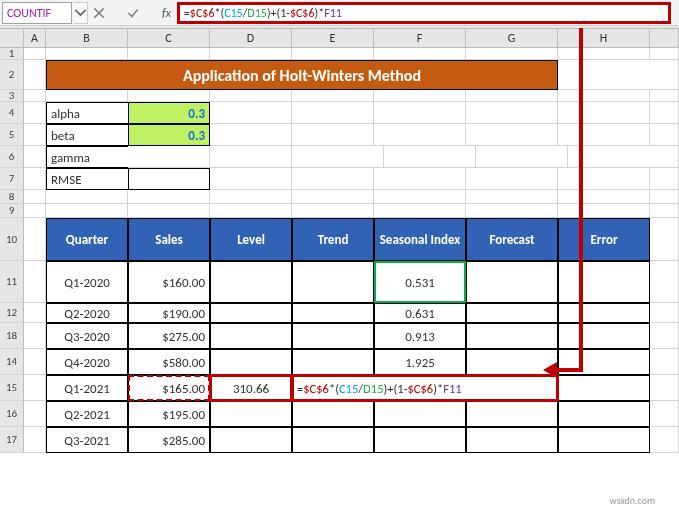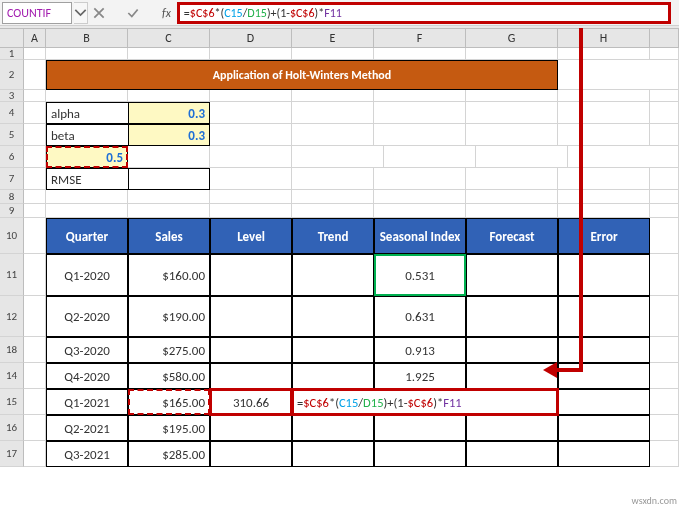--- a/index.html
+++ b/index.html
@@ -22,40 +22,40 @@
   .formula-bar .tok-f11 { color:#7030a0; }
 
   .divider-row { height: 2px; background:#e8e8e8; }
 
   
   .grid { position: relative; }
   .col-headers { display:flex; height:20px; background:#e6e6e6; border-bottom:1px solid #bdbdbd; border-top:1px solid #bdbdbd; }
   .corner { width:24px; border-right:1px solid #bdbdbd; background:#e6e6e6; }
   .col-h { border-right:1px solid #bdbdbd; text-align:center; font-size:12px; color:#333; display:flex; align-items:center; justify-content:center; }
   .row { display:flex; height:22px; }
-  .row.tall { height:36px; }
+  .row.tall { height:43px; }
   .row-h { width:24px; border-right:1px solid #bdbdbd; border-bottom:1px solid #d4d4d4; background:#e6e6e6; display:flex; align-items:center; justify-content:center; font-size:11px; color:#444; }
   .cell { border-right:1px solid #d4d4d4; border-bottom:1px solid #d4d4d4; display:flex; align-items:center; padding:0 4px; overflow:hidden; white-space:nowrap; font-size:13px; }
 
   
   .c-A { width:22px; }
   .c-B { width:82px; }
   .c-C { width:82px; }
   .c-D { width:82px; }
   .c-E { width:82px; }
   .c-F { width:92px; }
   .c-G { width:92px; }
   .c-H { width:92px; }
   .c-rest { flex:1; }
 
   
-  .title-cell { background:#c55a11; color:#fff; font-size:12px; font-weight:bold; justify-content:center; border:1px solid #000; }
+  .title-cell { background:#c55a11; color:#fff; font-size:16px; font-weight:bold; justify-content:center; border:1px solid #000; }
 
   .param-label { background:#fff; border:1px solid #000 !important; border-right:none !important; justify-content:flex-start; font-size:13px; }
-  .param-val   { background:#fef9c3; border:1px solid #000 !important; color:#1f6fd6; font-weight:bold; justify-content:flex-end; font-size:13px; }
+  .param-val   { background:#bef264; border:1px solid #000 !important; color:#1f6fd6; font-weight:bold; justify-content:flex-end; font-size:13px; }
   .cell.blank-border { border:1px solid #000 !important; }
 
   .hdr-cell { background:#3162b6; color:#fff; font-weight:bold; justify-content:center; border:1px solid #000 !important; }
 
   .data-border { border:1px solid #000 !important; }
 
   .txt-r { justify-content:flex-end;padding-left:32px; }
   .txt-c { justify-content:center; }
 
   
@@ -69,21 +69,21 @@
   .cur-formula .tok-c6 { color:#c00000; }
   .cur-formula .tok-c15 { color:#00a2e8; }
   .cur-formula .tok-d15 { color:#22b14c; }
   .cur-formula .tok-f11 { color:#7030a0; }
 
   
   .arrow-vert { position:absolute; left:579px; top:28px; width:4px; height:342px; background:#c00000; }
   .arrow-horz { position:absolute; left:551px; top:368px; width:32px; height:4px; background:#c00000; }
   .arrow-head { position:absolute; left:543px; top:362px; width:0; height:0; border-top:8px solid transparent; border-bottom:8px solid transparent; border-right:14px solid #c00000; }
 
-  .watermark { position:absolute; right:2px; bottom:4px; font-size:10px; color:#999;text-align:right; }
+  .watermark { position:absolute; right:24px; bottom:4px; font-size:10px; color:#999;text-align:right; }
 </style>
 </head>
 <body>
 
 <div class="sheet-wrap">
 
   <div class="formula-row">
     <div class="name-box">COUNTIF</div>
     <div class="name-dd">
       <svg viewBox="0 0 10 10">
@@ -175,21 +175,21 @@
         <div class="cell c-E"></div>
         <div class="cell c-F"></div>
         <div class="cell c-G"></div>
         <div class="cell c-H"></div>
         <div class="cell c-rest"></div>
     </div>
 
     <div class="row">
       <div class="row-h">6</div>
       <div class="cell c-A"></div>
-      <div class="cell c-C param-val sel-C6">0.5</div>
+      <div class="cell c-B param-label">gamma</div>
       <div class="cell c-D"></div>
         <div class="cell c-E"></div>
         <div class="cell c-F"></div>
         <div class="cell c-G"></div>
         <div class="cell c-H"></div>
         <div class="cell c-rest"></div>
     </div>
 
     <div class="row">
       <div class="row-h">7</div>
@@ -249,21 +249,21 @@
       <div class="cell c-B data-border txt-c">Q1-2020</div>
       <div class="cell c-C data-border txt-r">$160.00</div>
       <div class="cell c-D data-border"></div>
       <div class="cell c-E data-border"></div>
       <div class="cell c-F data-border txt-c sel-F11">0.531</div>
       <div class="cell c-G data-border"></div>
       <div class="cell c-H data-border"></div>
       <div class="cell c-rest"></div>
     </div>
 
-    <div class="row" style="height:41px">
+    <div class="row" style="height:20px">
       <div class="row-h">12</div>
       <div class="cell c-A"></div>
       <div class="cell c-B data-border txt-c">Q2-2020</div>
       <div class="cell c-C data-border txt-r">$190.00</div>
       <div class="cell c-D data-border"></div>
       <div class="cell c-E data-border"></div>
       <div class="cell c-F data-border txt-c">0.631</div>
       <div class="cell c-G data-border"></div>
       <div class="cell c-H data-border"></div>
       <div class="cell c-rest"></div>

